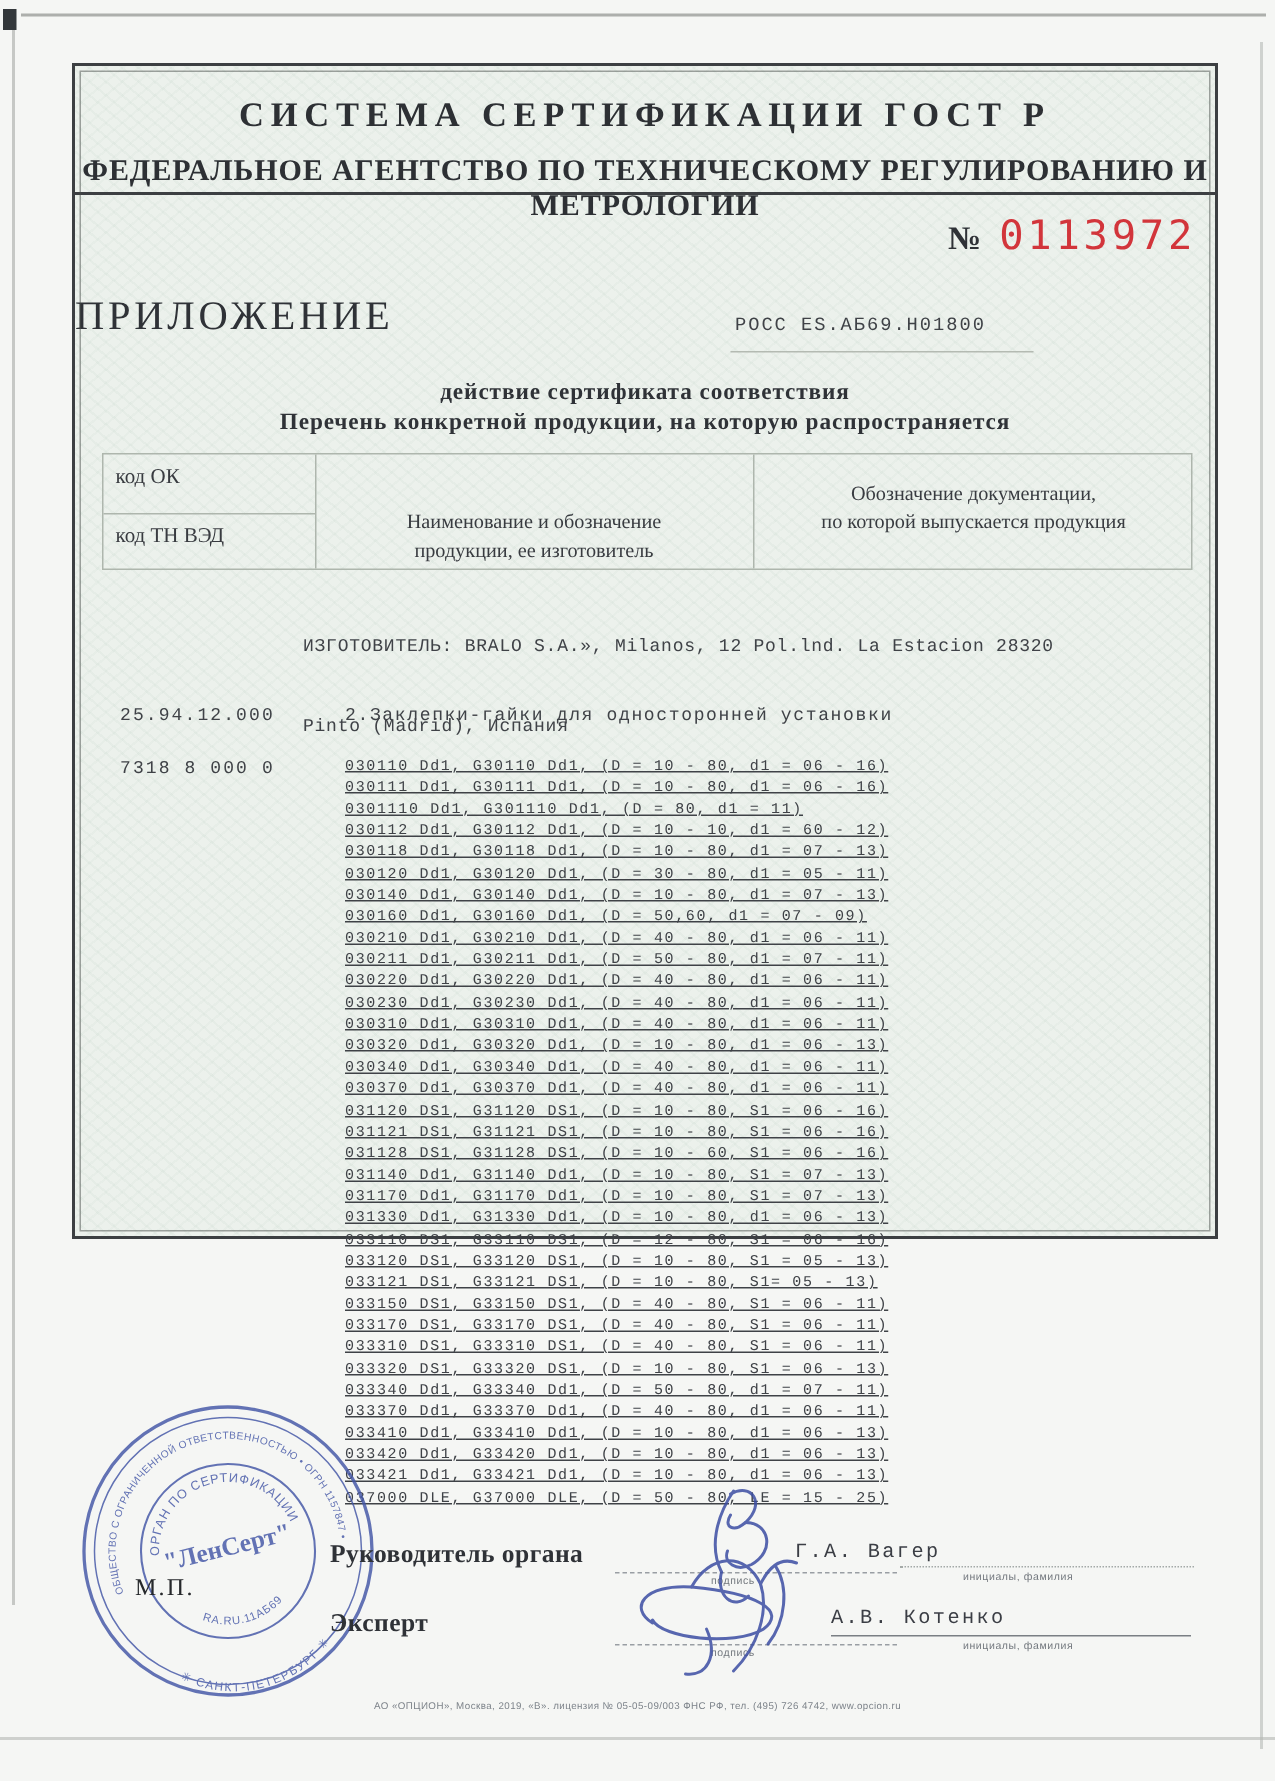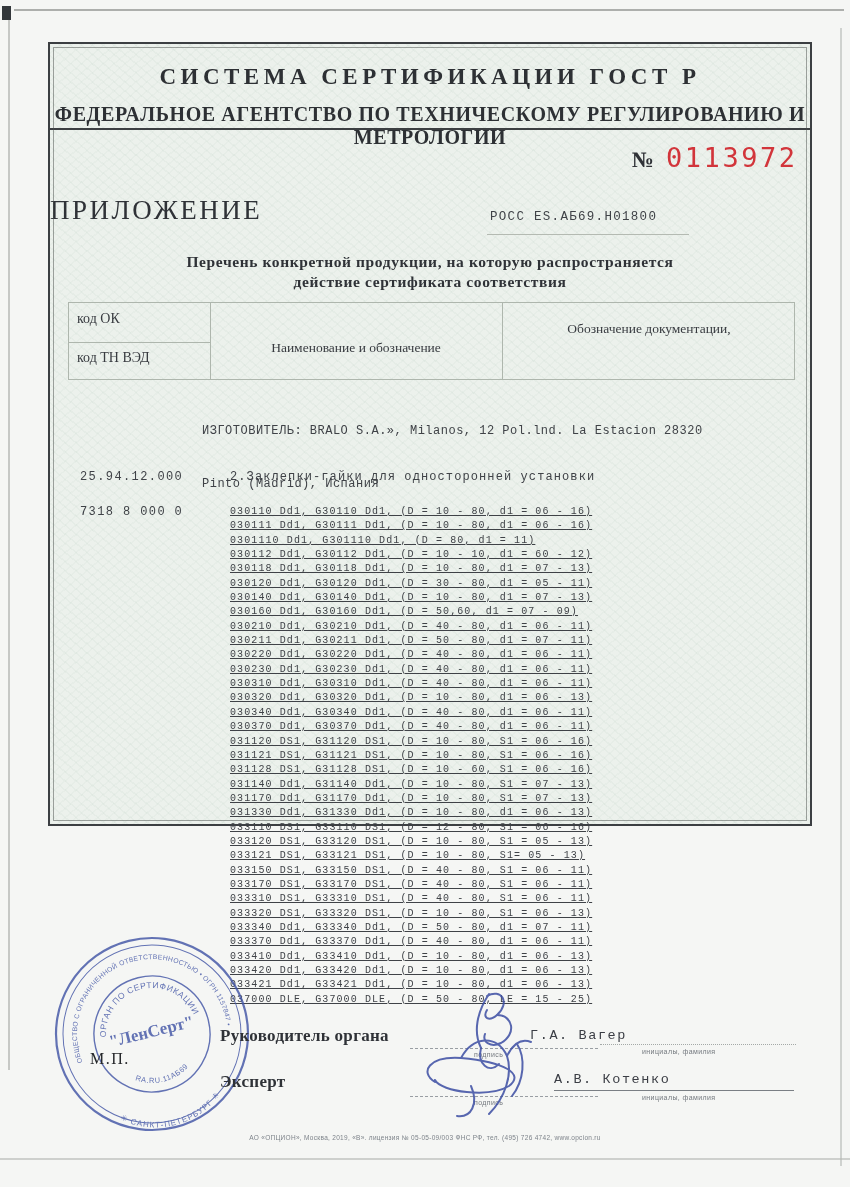--- a/index.html
+++ b/index.html
@@ -108,35 +108,37 @@
       <span class="num-sign">№</span>
       <span class="num-red">0113972</span>
     </div>
 
     <div class="abs title">ПРИЛОЖЕНИЕ</div>
 
     <div class="abs certnum mono">РОСС ES.АБ69.Н01800</div>
     <div class="abs certline"></div>
 
     <div class="abs subtitle">
+      <div>действие сертификата соответствия</div>
       <div>Перечень конкретной продукции, на которую распространяется</div>
-      <div>действие сертификата соответствия</div>
     </div>
 
     <div class="abs tbl">
       <div class="abs v1"></div>
       <div class="abs v2"></div>
       <div class="abs hsub"></div>
       <div class="abs tcell c1a">код ОК</div>
       <div class="abs tcell c1b">код ТН ВЭД</div>
       <div class="abs c2">
         <div>Наименование и обозначение</div>
+        <div>продукции, ее изготовитель</div>
       </div>
       <div class="abs c3">
         <div>Обозначение документации,</div>
+        <div>по которой выпускается продукция</div>
       </div>
     </div>
 
     <div class="abs manuf mono">
       <div>ИЗГОТОВИТЕЛЬ: BRALO S.A.», Milanos, 12 Pol.lnd. La Estacion 28320</div>
       <div>Pinto (Madrid), Испания</div>
     </div>
 
     <div class="abs code1 mono">25.94.12.000</div>
     <div class="abs ptitle mono">2.Заклепки-гайки для односторонней установки</div>

